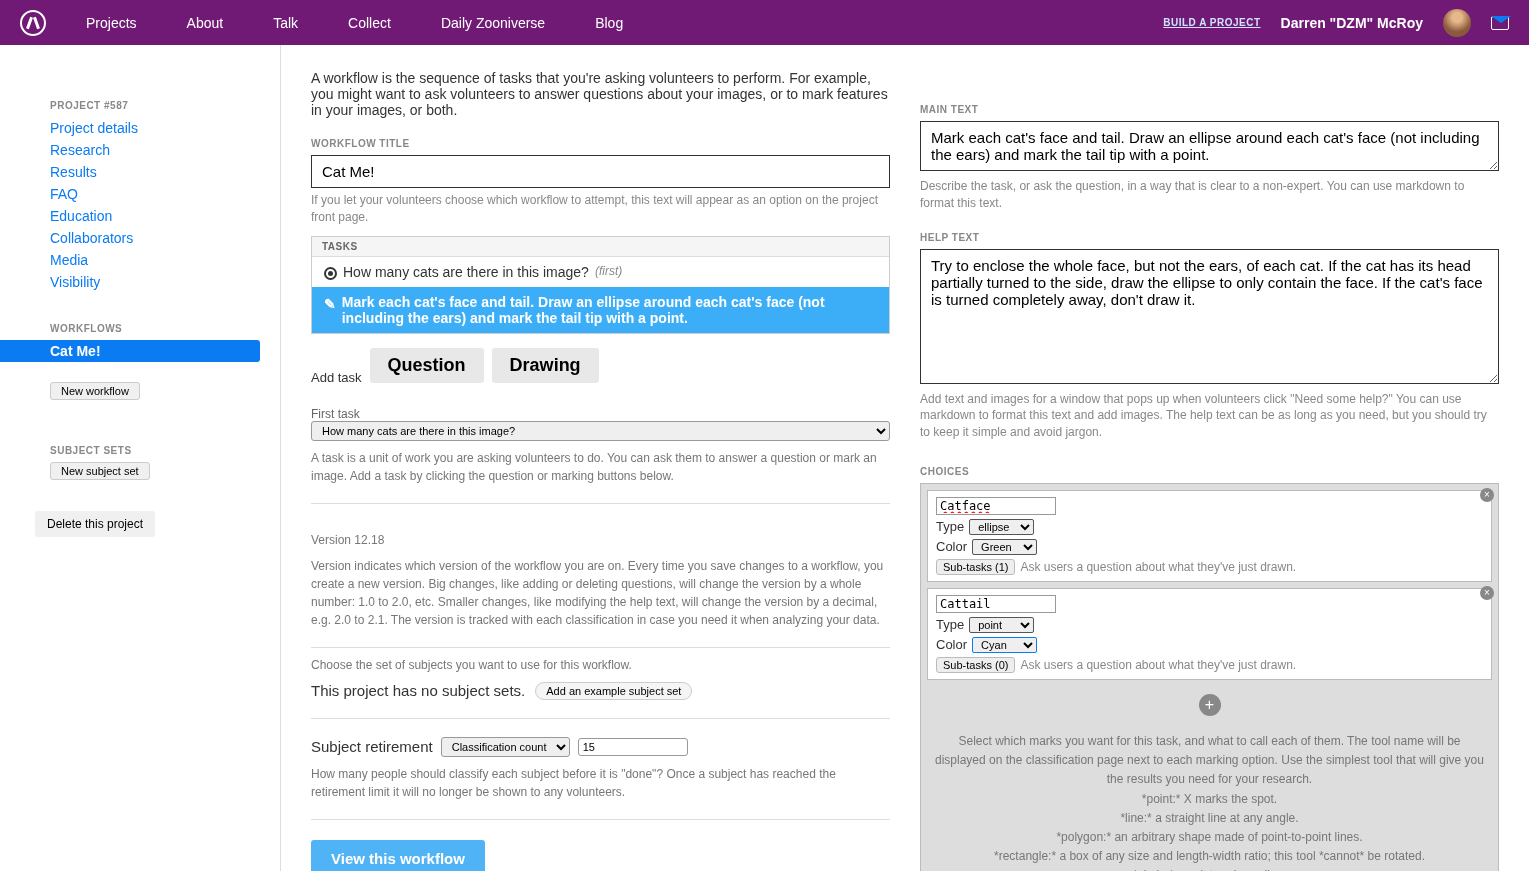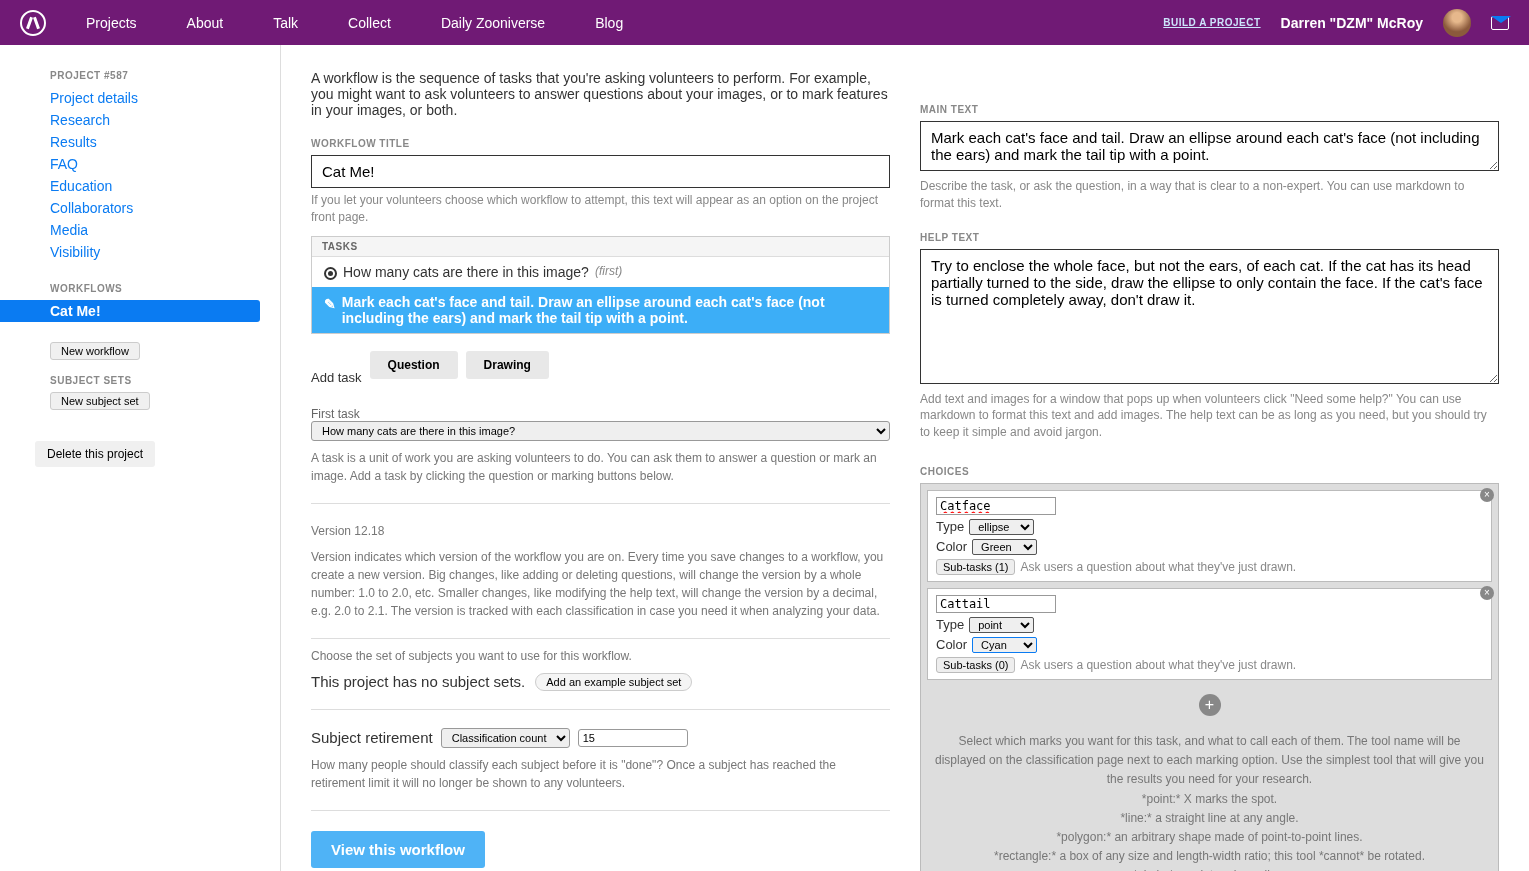--- a/index.html
+++ b/index.html
@@ -12,21 +12,21 @@
 .nav a { color: #fff; text-decoration: none; font-size: 14px; }
 .spacer { flex: 1; }
 .right-nav { display: flex; align-items: center; gap: 20px; }
 .build-link { font-size: 10px; letter-spacing: 0.5px; color: #cde4fc; text-transform: uppercase; font-weight: 600; }
 .user-name { font-weight: 700; font-size: 14px; }
 .avatar { width: 28px; height: 28px; border-radius: 50%; background: radial-gradient(circle at 50% 30%, #e6b88c 20%, #8b5a3c 60%); }
 .envelope { width: 18px; height: 14px; border: 1.5px solid #fff; border-radius: 2px; position: relative; }
 .envelope::after { content: ""; position: absolute; top: -1px; left: -1px; width: 0; height: 0; border-left: 10px solid transparent; border-right: 10px solid transparent; border-top: 7px solid #0a7bf2; }
 .content { display: flex; }
 .sidebar { width: 280px; padding: 25px 20px 20px 50px; font-size: 14px; }
-.sb-heading { font-size: 10px; color: #888; font-weight: 700; letter-spacing: 0.5px; margin-bottom: 6px; text-transform: uppercase; }
+.sb-heading { font-size: 10px; color: #888; font-weight: 700; letter-spacing: 0.5px; margin-bottom: 6px; text-transform: uppercase; margin-top: 30px; }
 .sb-list { list-style: none; margin-bottom: 20px; }
 .sb-list li { padding: 3px 0; }
 .sb-list a { color: #0a7bf2; text-decoration: none; font-size: 14px; }
 .sb-list li.active { background: #0a7bf2; margin-left: -50px; padding-left: 50px; border-radius: 0 3px 3px 0; }
 .sb-list li.active a { color: #fff; font-weight: 600; }
 .sb-btn { background: #f0f0f0; border: 1px solid #ccc; border-radius: 3px; padding: 2px 10px; font-size: 11px; cursor: pointer; margin-bottom: 15px; }
 .delete-proj { background: #f0f0f0; border: none; border-radius: 3px; padding: 6px 12px; font-size: 12px; cursor: pointer; margin-left: -15px; }
 .main { flex: 1; border-left: 1px solid #ddd; padding: 25px 30px; display: flex; gap: 30px; }
 .intro-text { font-size: 14px; color: #333; margin-bottom: 20px; }
 .col { flex: 1; min-width: 0; }
@@ -37,21 +37,21 @@
 .tasks-header { background: #f5f5f5; padding: 4px 10px; font-size: 10px; font-weight: 700; letter-spacing: 0.5px; color: #666; border-bottom: 1px solid #ddd; }
 .task-item { padding: 7px 12px; font-size: 14px; display: flex; align-items: flex-start; gap: 6px; }
 .task-item.first { color: #333; }
 .task-item.first .first-tag { font-style: italic; color: #888; font-size: 12px; }
 .task-item.active { background: #3caef7; color: #fff; font-weight: 700; }
 .task-item .radio-ic { width: 13px; height: 13px; border: 2px solid #333; border-radius: 50%; display: inline-block; flex-shrink: 0; position: relative; margin-top: 3px; }
 .task-item .radio-ic::after { content: ""; position: absolute; width: 5px; height: 5px; background: #333; border-radius: 50%; top: 2px; left: 2px; }
 .task-item.active .pencil { display: inline-block; width: 14px; margin-top: 2px; }
 .add-task-row { display: flex; align-items: center; gap: 8px; margin-top: 12px; }
 .add-task-label { font-size: 13px; color: #333; margin-top: 24px; }
-.add-task-btn { background: #e8e8e8; border: none; border-radius: 3px; padding: 7px 18px; font-weight: 700; font-size: 12px; cursor: pointer; }
+.add-task-btn { background: #e8e8e8; border: none; border-radius: 3px; padding: 7px 18px; font-weight: 700; font-size: 18px; cursor: pointer; }
 .field-block { margin-top: 22px; }
 .field-label { font-size: 12px; color: #666; }
 .select { border: 1px solid #999; border-radius: 3px; padding: 2px 6px; font-size: 11px; width: 100%; }
 .body-text { font-size: 12px; color: #777; line-height: 1.5; margin-top: 8px; }
 .hr { border: none; border-top: 1px solid #ddd; margin: 18px 0 0 0; }
 .section-title-sm { font-size: 10px; color: #888; font-weight: 700; letter-spacing: 0.5px; text-transform: uppercase; margin-top: 22px; }
 .no-subjects { font-size: 15px; margin-top: 8px; display: flex; align-items: center; gap: 10px; }
 .small-btn { background: #f5f5f5; border: 1px solid #ccc; border-radius: 12px; padding: 2px 10px; font-size: 11px; cursor: pointer; }
 .retire-row { display: flex; align-items: center; gap: 8px; margin-top: 18px; padding-top: 18px; border-top: 1px solid #ddd; }
 .retire-label { font-size: 15px; }
@@ -147,21 +147,21 @@
 
       <div class="field-block">
         <div class="field-label">First task</div>
         <select class="select">
           <option>How many cats are there in this image?</option>
         </select>
       </div>
 
       <p class="body-text">A task is a unit of work you are asking volunteers to do. You can ask them to answer a question or mark an image. Add a task by clicking the question or marking buttons below.</p>
       <hr class="hr">
-      <p class="body-text" style="margin-top:18px">Version 12.18</p>
+      <p class="body-text" style="margin-top:27px">Version 12.18</p>
       <p class="body-text">Version indicates which version of the workflow you are on. Every time you save changes to a workflow, you create a new version. Big changes, like adding or deleting questions, will change the version by a whole number: 1.0 to 2.0, etc. Smaller changes, like modifying the help text, will change the version by a decimal, e.g. 2.0 to 2.1. The version is tracked with each classification in case you need it when analyzing your data.</p>
       <hr class="hr">
 
       <p class="body-text">Choose the set of subjects you want to use for this workflow.</p>
       <div class="no-subjects">
         <span>This project has no subject sets.</span>
         <button class="small-btn">Add an example subject set</button>
       </div>
 
       <div class="retire-row">

